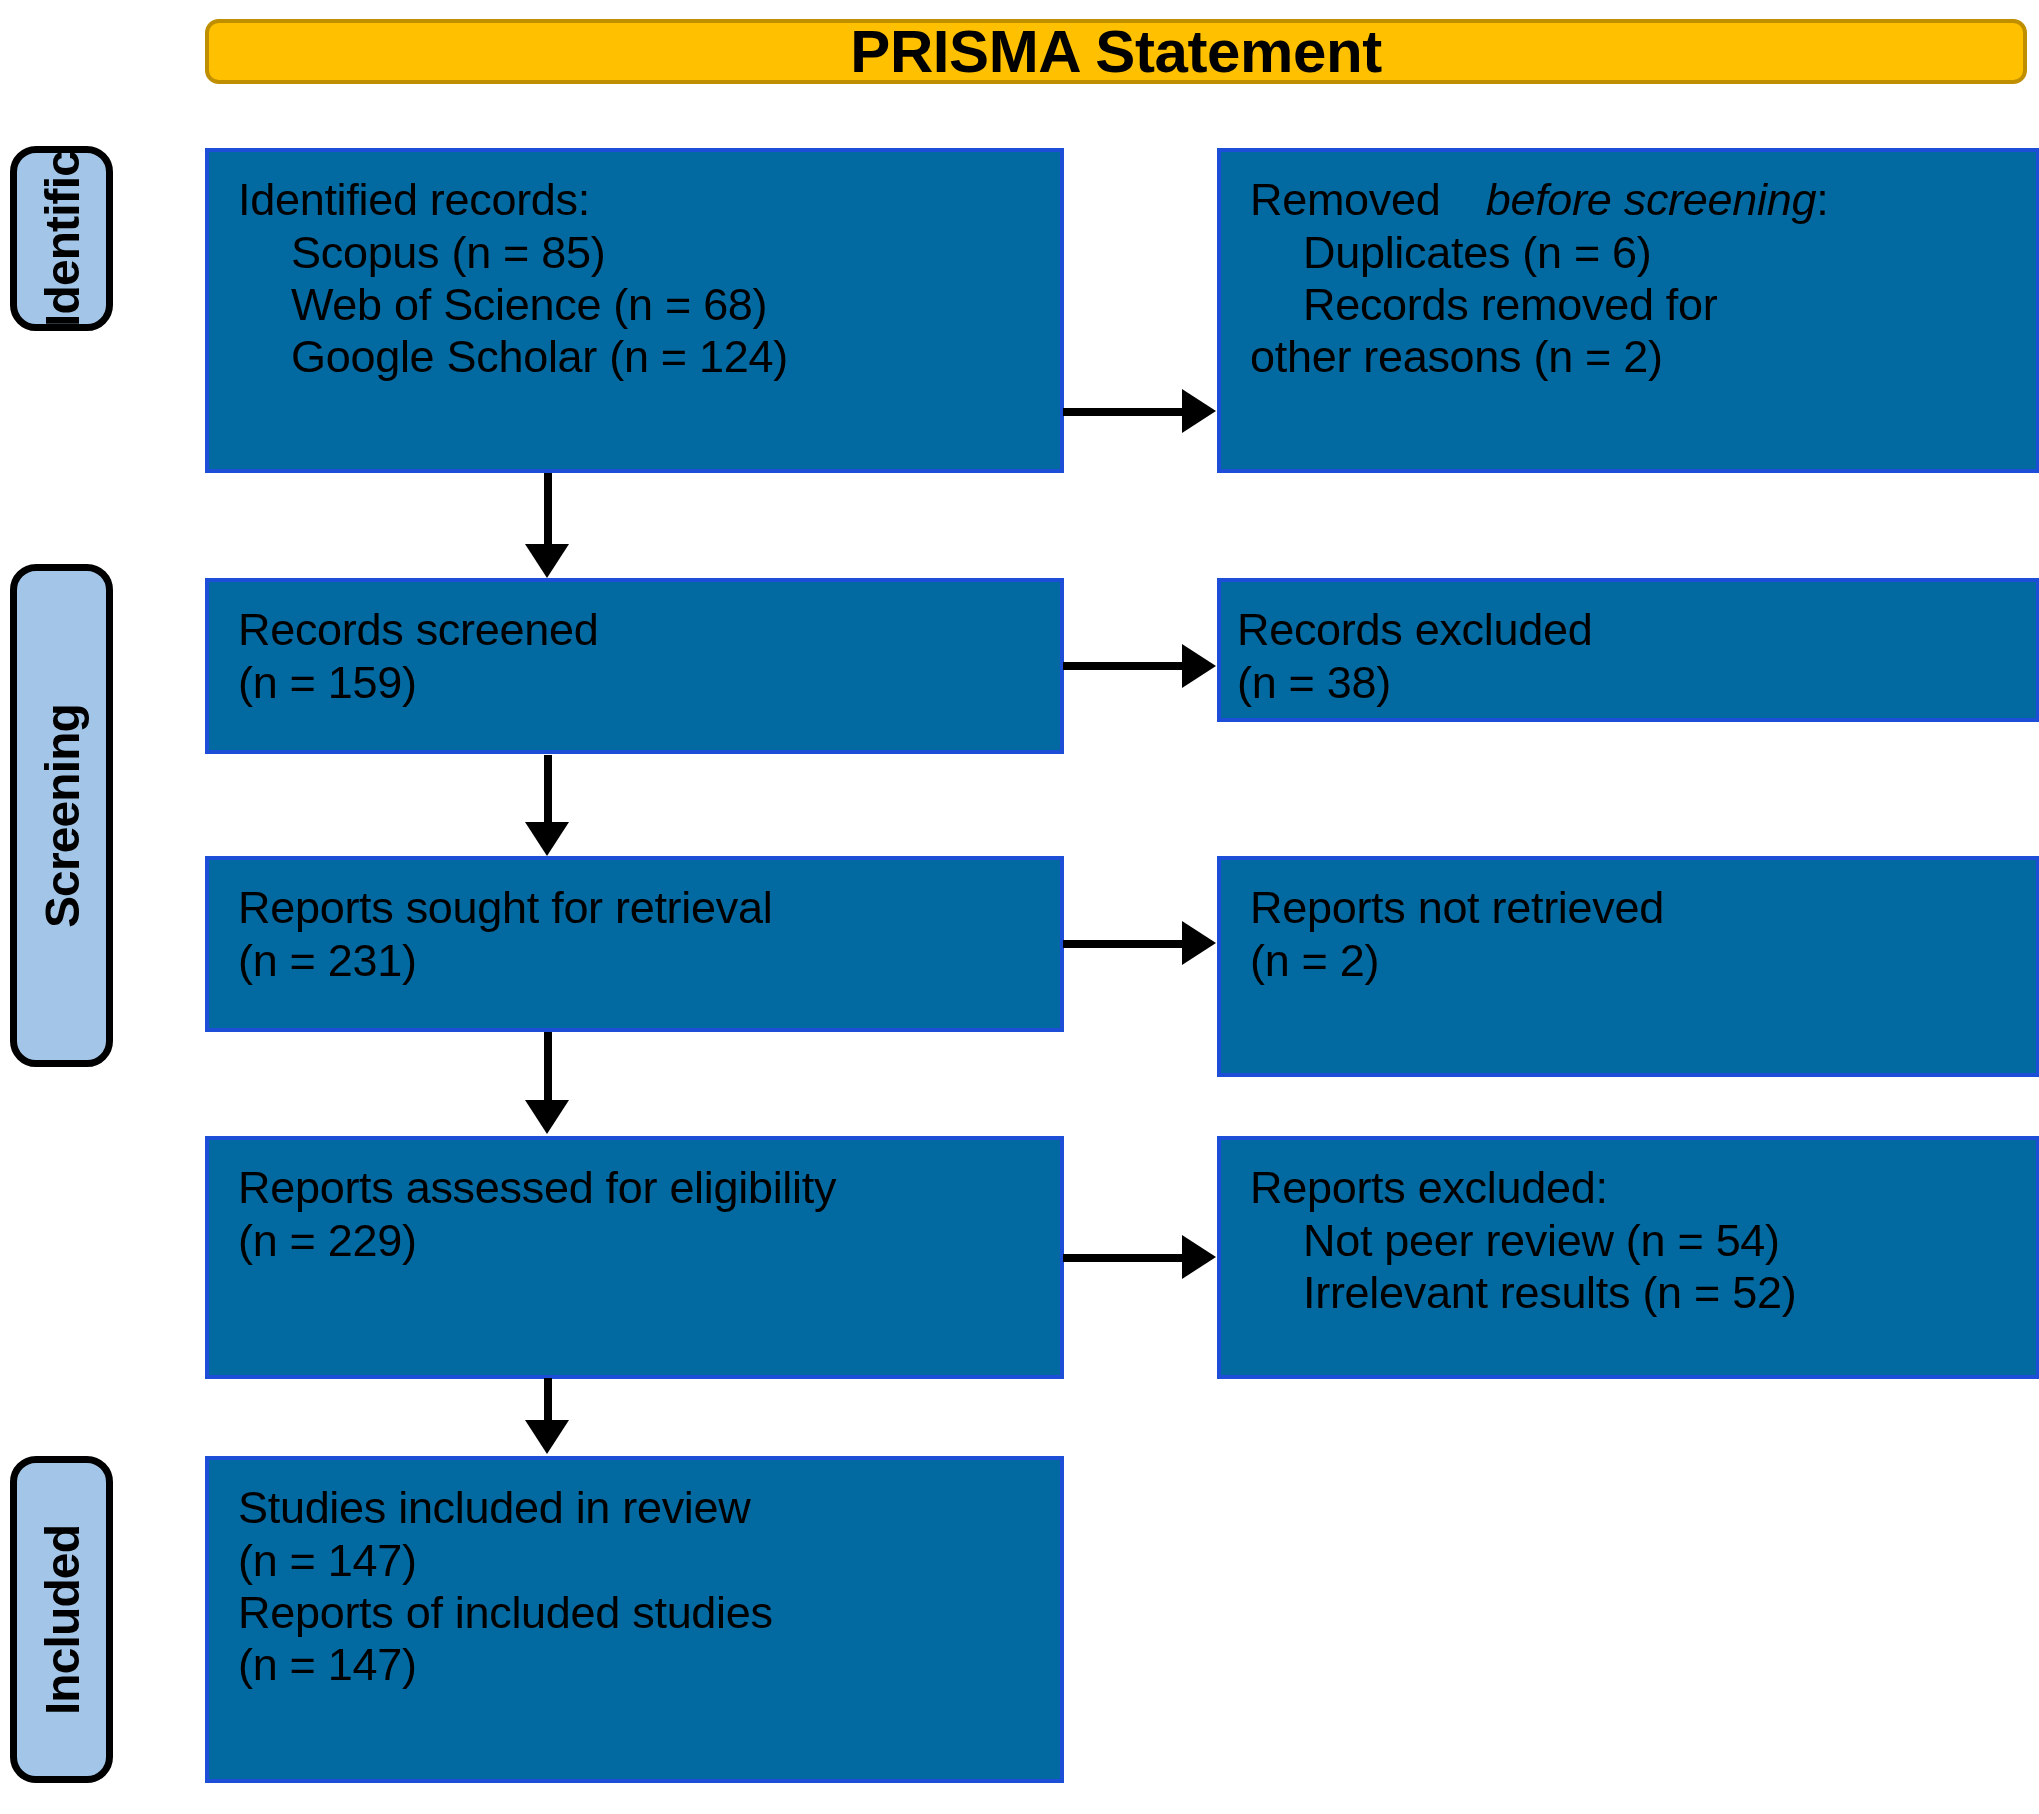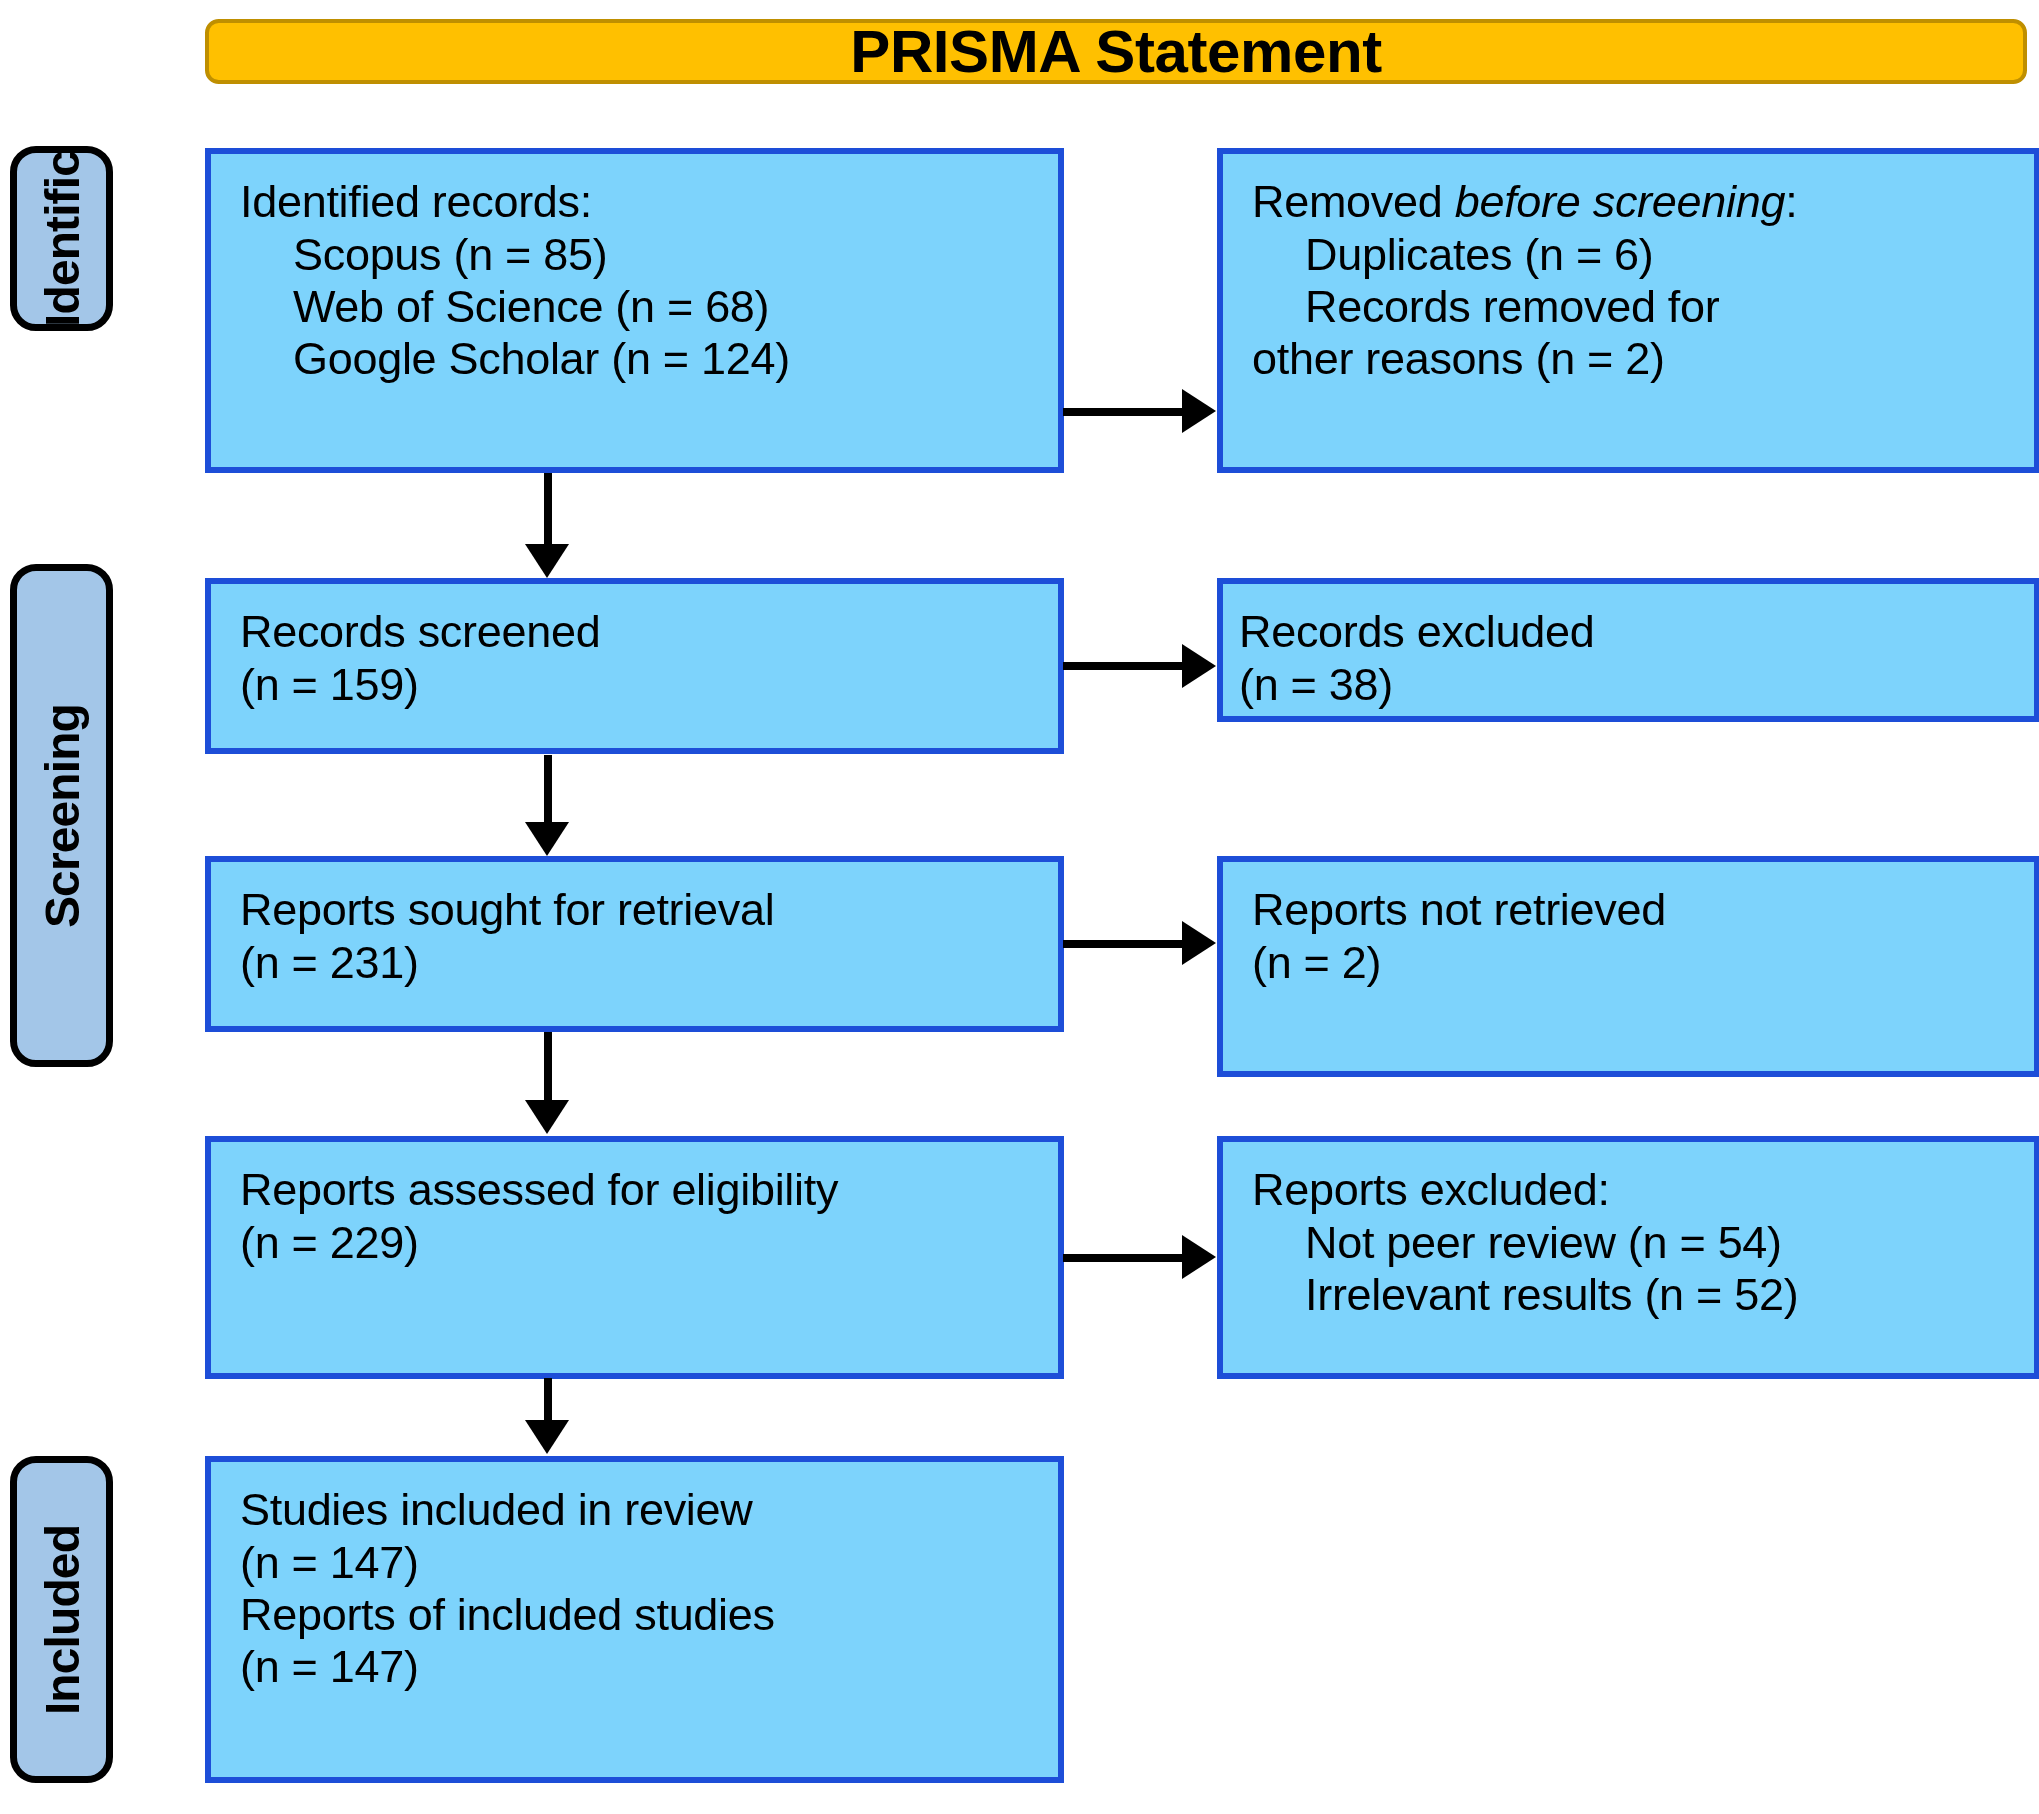--- a/index.html
+++ b/index.html
@@ -62,34 +62,34 @@
   #tab-identification{ top:146px;  height:185px; }
   #tab-identification .stage-tab-label{ width:344px; text-align:center; }
   #tab-screening{ top:564px; height:503px; }
   #tab-screening .stage-tab-label{ width:602px; text-align:center; }
   #tab-included{ top:1456px; height:327px; }
   #tab-included .stage-tab-label{ width:361px; text-align:center; }
 
   
   .flow-box{
     position:absolute;
-    background:#7dd3fc;
-    border:6px solid #1d4ed8;
+    background:#0369a1;
+    border:4px solid #1d4ed8;
     box-sizing:border-box;
     padding:22.4px 0 17px 29px;
   }
   .flow-box .line{
     font-size:45px;
     line-height:1.16;
     color:#000000;
     white-space:nowrap;
     letter-spacing:-0.3px;
   }
   .flow-box .line.indent{ padding-left:53px; }
-  .flow-box .line em{ font-style:italic; }
+  .flow-box .line em{ font-style:italic;margin-left:33px; }
 
   .col-left { left:205px;  width:859px; }
   .col-right{ left:1217px; width:823px; }
 
   #box-identified       { top:148px;  height:325px; }
   #box-removed          { top:148px;  height:325px; }
   #box-screened         { top:578px;  height:176px; }
   #box-excluded         { top:578px;  height:144px;padding-left:16px; }
   #box-sought           { top:856px;  height:176px; }
   #box-not-retrieved    { top:856px;  height:221px; }

